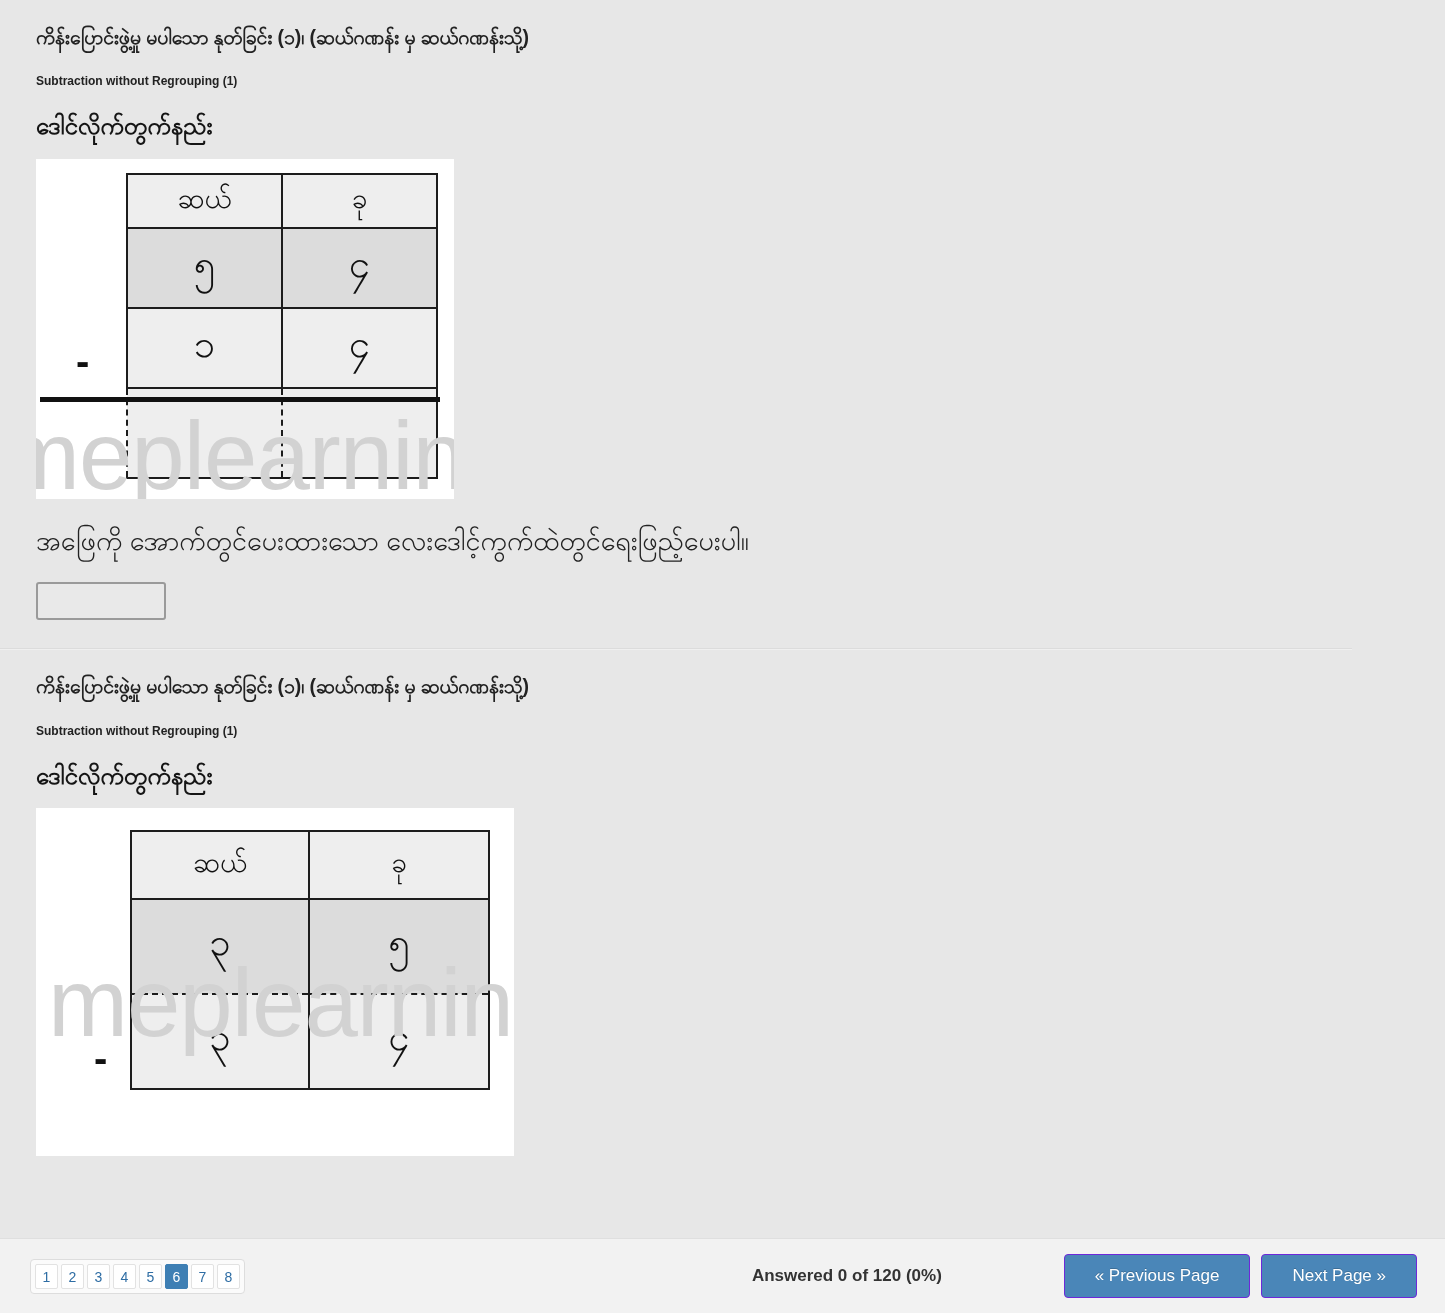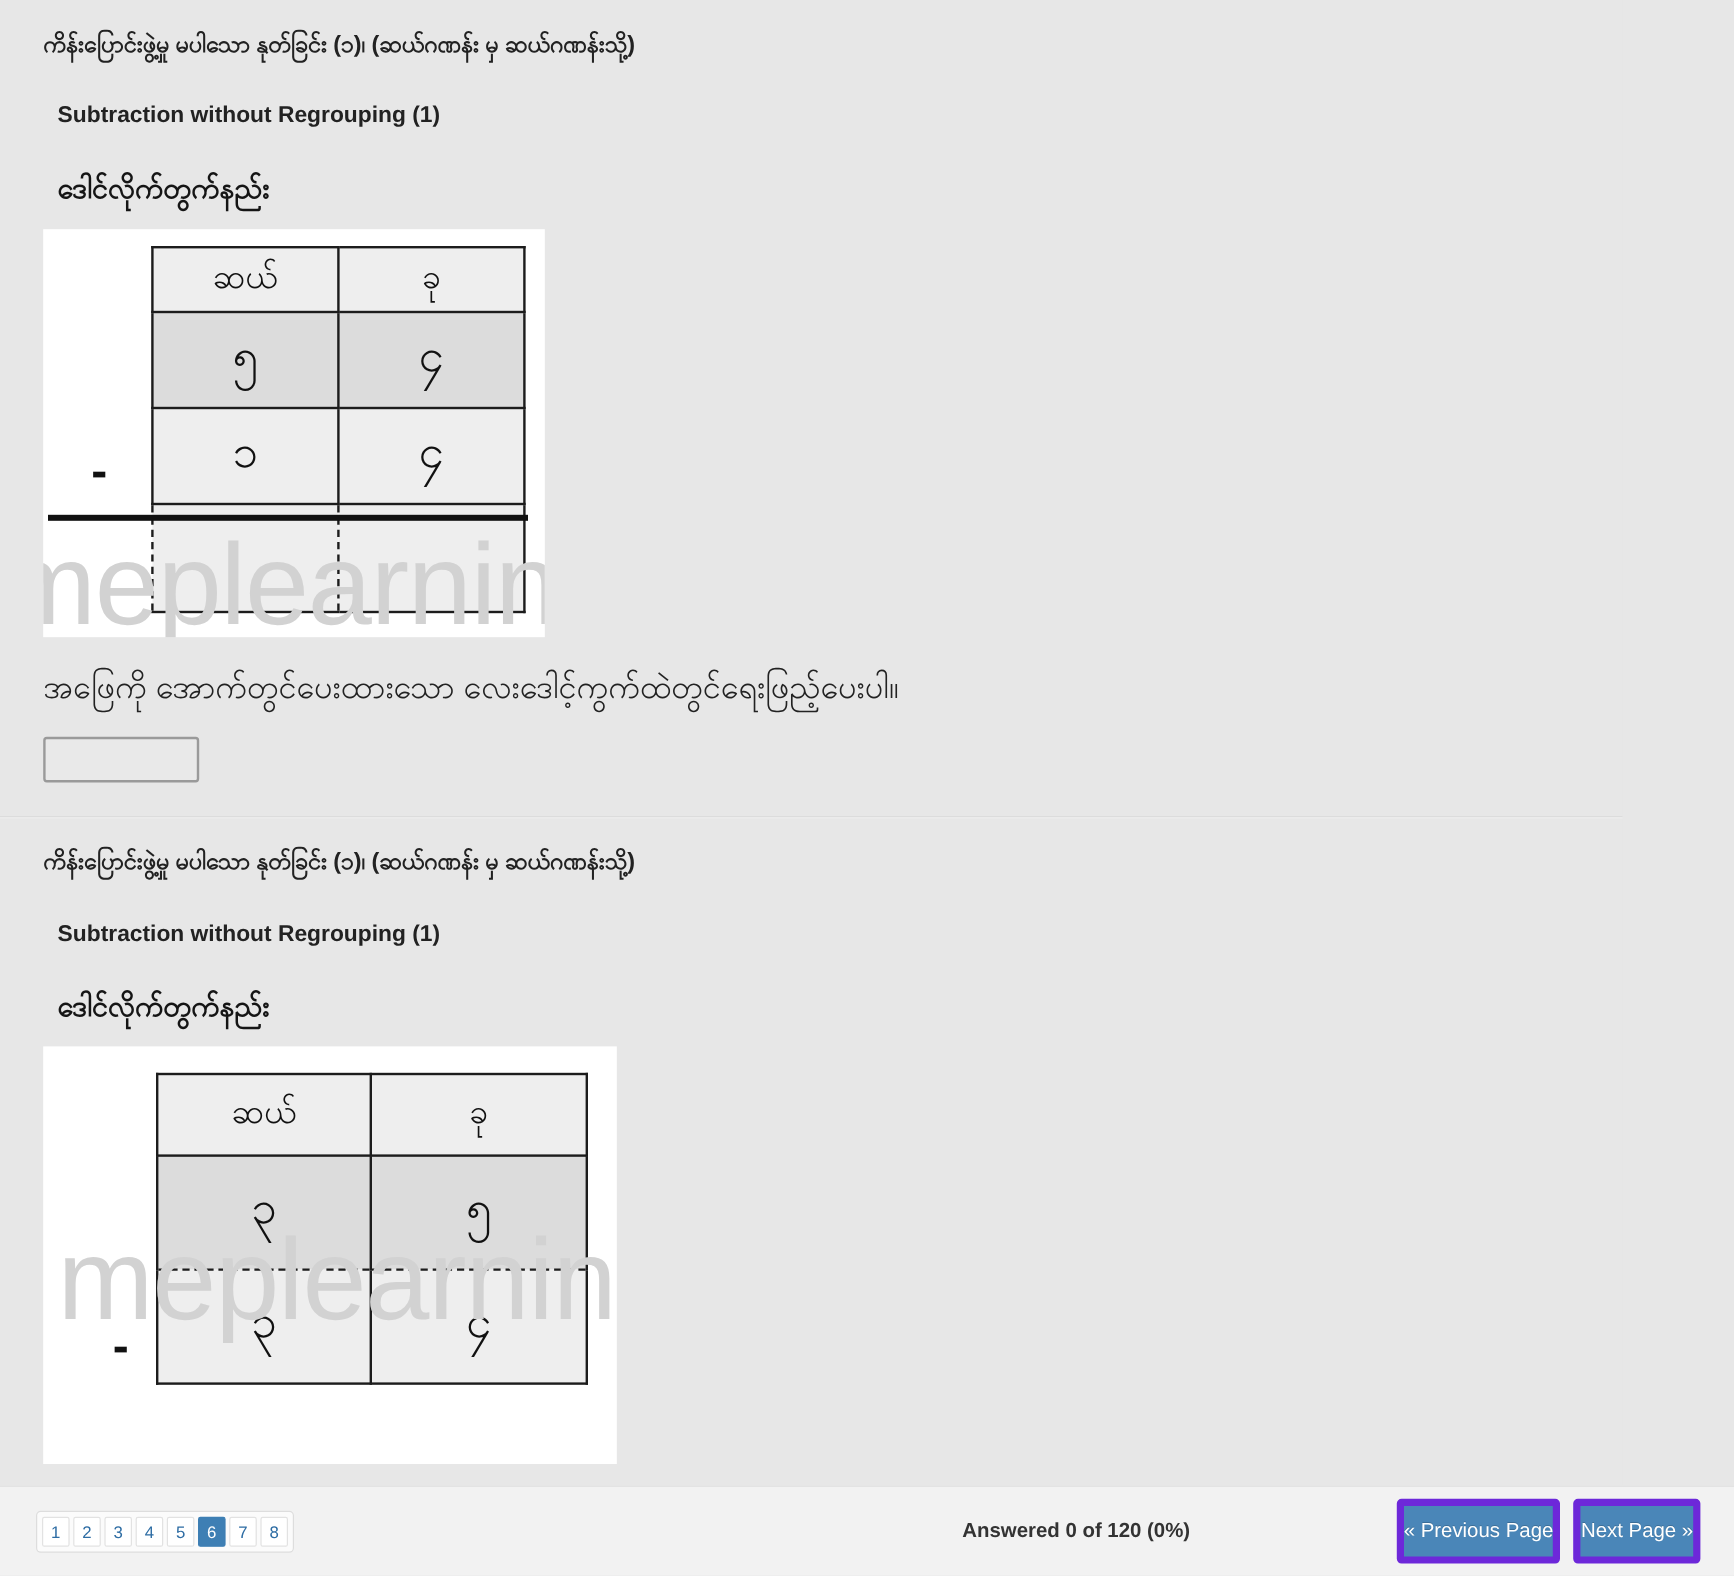--- a/index.html
+++ b/index.html
@@ -41,31 +41,31 @@
   .q-title-my {
     font-size: 19.5px;
     font-weight: bold;
     color: #222;
     line-height: 1.35;
     margin: 0;
     padding-top: 24px;
     letter-spacing: -0.1px;
   }
   .q-title-en {
-    font-size: 19px;
+    font-size: 12px;
     font-weight: bold;
     color: #222;
-    margin: 12px;
+    margin: 0;
     padding-top: 24px;
   }
   .q-method {
     font-size: 24px;
     font-weight: bold;
     color: #151515;
-    margin: 12px;
+    margin: 0;
     padding-top: 22px;
     line-height: 1.3;
   }
   .q-prompt {
     font-size: 24px;
     font-weight: bold;
     color: #151515;
     margin: 0;
     padding-top: 12px;
     line-height: 1.3;
@@ -221,25 +221,25 @@
     color: #333;
     padding-left: 10px;
   }
   .bottom-bar-right {
     display: flex;
     gap: 11px;
     padding-right: 28px;
   }
   .nav-btn {
     background: #4a86b8;
-    border: 6px solid #6d28d9;
+    border: 1px solid #6d28d9;
     border-radius: 4px;
     color: #ffffff;
     font-size: 17px;
-    padding: 11px 0;
+    padding: 11px 30px;
     cursor: pointer;
     font-family: "Liberation Sans", "DejaVu Sans", sans-serif;
     text-shadow: 0 -1px 0 rgba(0,0,0,0.18);
     white-space: nowrap;
   }
 </style>
 </head>
 <body>
 
 <div class="quiz-scroll">

